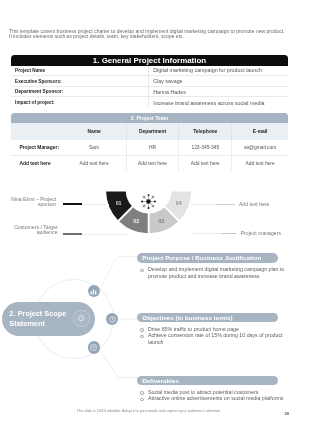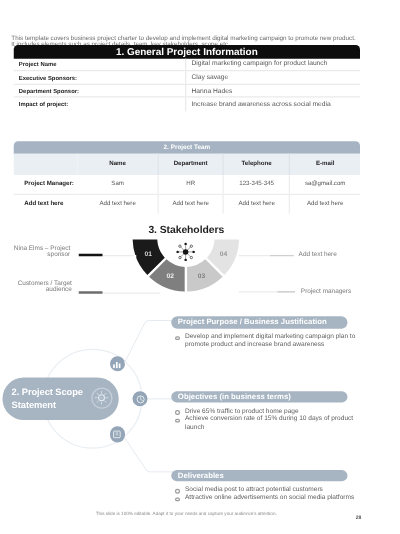--- a/index.html
+++ b/index.html
@@ -11,21 +11,21 @@
   .title{position:absolute;left:10px;top:9.4px;font-size:11.85px;font-weight:700;letter-spacing:-0.15px;color:#262626;white-space:nowrap;}
   .subtitle{position:absolute;left:9.1px;top:29px;width:279px;font-size:5.0px;line-height:5.0px;color:#6a6a6a;font-weight:400;}
 
   
   .tbl{position:absolute;left:11px;width:277px;}
   .tbl .hd{border-radius:3.5px 3.5px 0 0;display:flex;align-items:center;justify-content:center;font-weight:700;}
   .tbl .hd.dark{background:#0d0d0d;color:#fff;height:10.7px;font-size:7.95px;}
   .tbl .hd.steel{background:#a5b3c2;color:#fff;height:10.5px;font-size:5.1px;}
 
   
-  #t1{top:36px;}
+  #t1{top:55px;}
   #t1 .row{display:flex;height:10.55px;align-items:center;border-bottom:0.6px solid #eaeaea;}
   #t1 .row:last-child{border-bottom:none;}
   #t1 .c1{width:137px;padding-left:4.1px;font-size:4.72px;font-weight:700;color:#1d1d1d;}
   #t1 .c2{flex:1;padding-left:4.2px;font-size:5.35px;color:#555;border-left:0.6px solid #eaeaea;height:100%;display:flex;align-items:center;}
 
   
   #t2{top:112.5px;}
   #t2 table{width:100%;border-collapse:collapse;table-layout:fixed;}
   #t2 th,#t2 td{font-size:4.9px;font-weight:400;text-align:center;color:#555;vertical-align:middle;}
   #t2 th{height:16.5px;font-weight:700;color:#1d1d1d;background:#eaeff4;}
@@ -115,21 +115,20 @@
         <td class="lcol">Add text here</td>
         <td>Add text here</td>
         <td class="colsep">Add text here</td>
         <td class="colsep">Add text here</td>
         <td class="colsep">Add text here</td>
       </tr>
         </tbody>
     </table>
   </div>
 
-  <div class="sec-title" id="stk-title">3. Stakeholders</div>
 
   <svg class="donut" viewBox="0 0 90 90">
     <g>
       <path d="M 2.1000000000000014 45.55000000000001 A 42.6 42.6 0 0 0 13.90549967932586 74.0509974364197 L 27.835503268700847 60.12099384704472 A 22.9 22.9 0 0 1 21.800000000000004 45.550000000000004 Z" fill="#1a1a1a"></path>
       <path d="M 15.249002563580301 75.39450032067414 A 42.6 42.6 0 0 0 43.75 87.2 L 43.75 67.5 A 22.9 22.9 0 0 1 29.17900615295529 61.46449673129916 Z" fill="#7f7f7f"></path>
       <path d="M 45.650000000000006 87.2 A 42.6 42.6 0 0 0 74.15099743641971 75.39450032067414 L 60.220993847044724 61.46449673129915 A 22.9 22.9 0 0 1 45.650000000000006 67.5 Z" fill="#c9c9c9"></path>
       <path d="M 75.49450032067415 74.0509974364197 A 42.6 42.6 0 0 0 87.30000000000001 45.550000000000004 L 67.6 45.550000000000004 A 22.9 22.9 0 0 1 61.56449673129916 60.120993847044716 Z" fill="#e3e3e3"></path>
     </g>
     <g font-family="Liberation Sans, sans-serif" font-size="5.3" font-weight="700" text-anchor="middle">
       <text x="14.58" y="58.98" fill="#d8d8d8">01</text>

